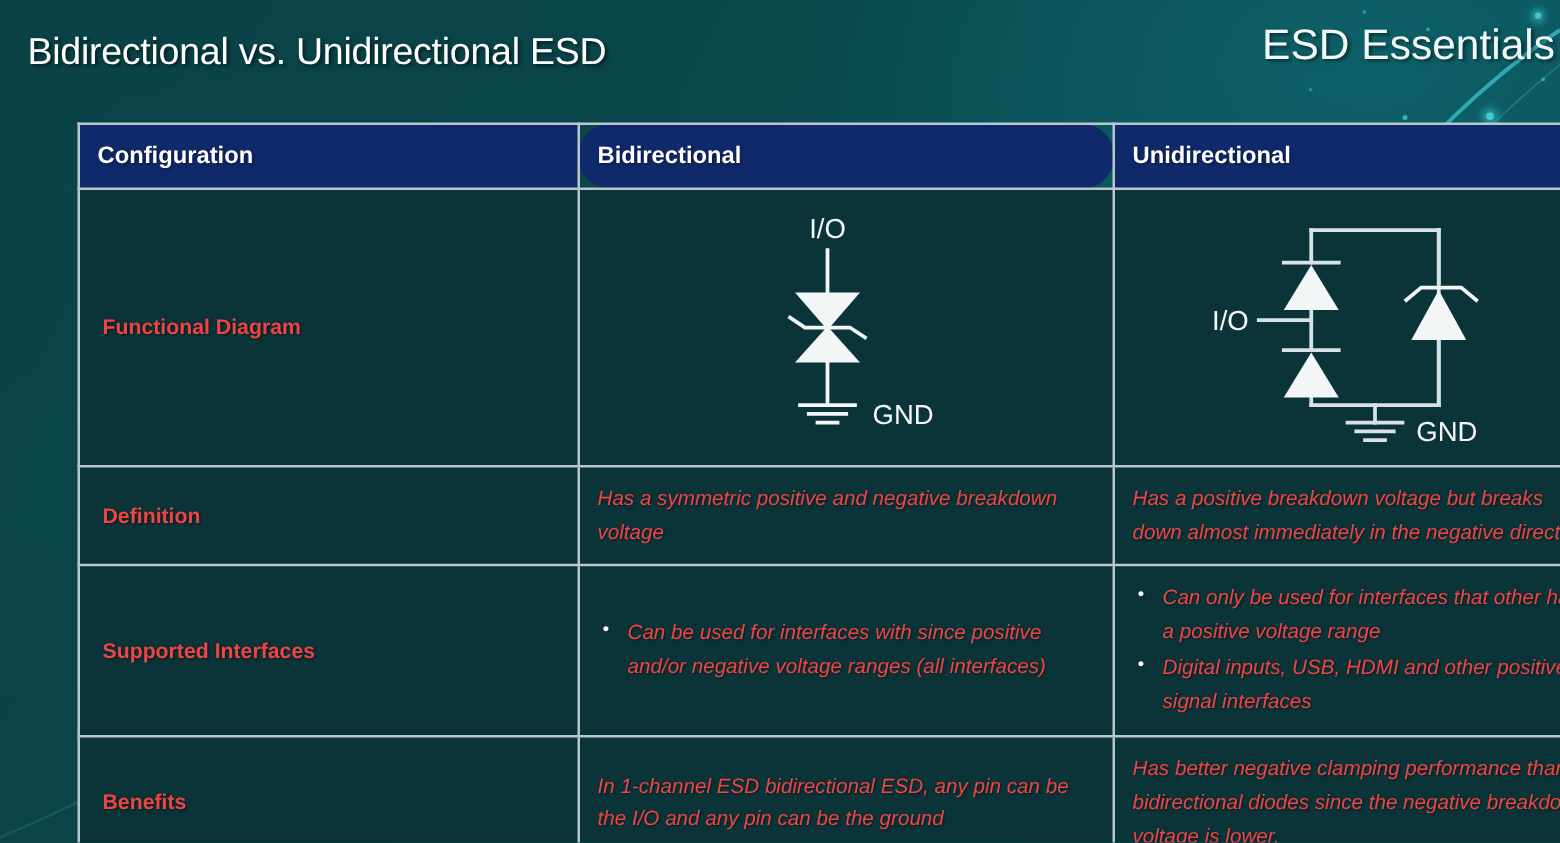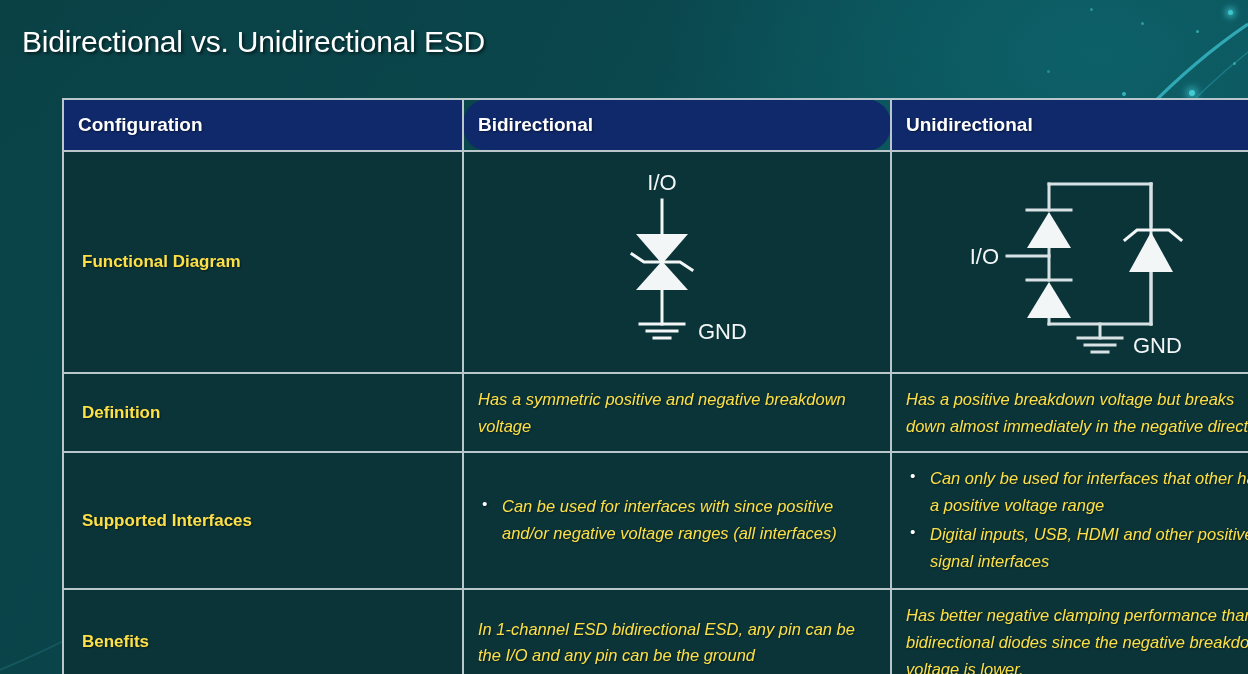--- a/index.html
+++ b/index.html
@@ -94,21 +94,21 @@
     padding: 0 14px;
     text-shadow: 1px 1px 2px rgba(0,0,0,0.45);
   }
 
   thead th.col-head-left  { width: 400px; text-align: left; }
   thead th.col-head-mid   { width: 428px; text-align: center; border-radius: 25px; }
   thead th.col-head-right { width: 400px; text-align: center; margin-top: 12px; }
 
   tbody td {
     background: #0b3439;
-    color: #fde047;
+    color: #ef4444;
   }
 
   td.row-label {
     font-size: 17px;
     font-weight: bold;
     padding: 10px 18px;
     text-shadow: 1px 1px 2px rgba(0,0,0,0.5);
   }
 
   td.cell-text {
@@ -171,20 +171,21 @@
   <span class="glow" style="left:1122px; top:92px;  width:4px; height:4px; opacity:.7;"></span>
   <span class="glow" style="left:1215px; top:128px; width:3px; height:3px; opacity:.5;"></span>
   <span class="glow" style="left:1168px; top:178px; width:4px; height:4px; opacity:.6;"></span>
   <span class="glow" style="left:1228px; top:200px; width:3px; height:3px; opacity:.45;"></span>
   <span class="glow" style="left:1195px; top:250px; width:3px; height:3px; opacity:.4;"></span>
   <span class="glow" style="left:1090px; top:8px;   width:3px; height:3px; opacity:.45;"></span>
   <span class="glow" style="left:1047px; top:70px;  width:3px; height:3px; opacity:.4;"></span>
 
   <div id="title-bar">
     <div id="page-title">Bidirectional vs. Unidirectional ESD</div>
+    <div id="deck-label">ESD Essentials</div>
   </div>
 
   <table id="comparison-table">
     <thead>
       <tr>
         <th class="col-head-left">Configuration</th>
         <th class="col-head-mid">Bidirectional</th>
         <th class="col-head-right">Unidirectional</th>
       </tr>
     </thead>

